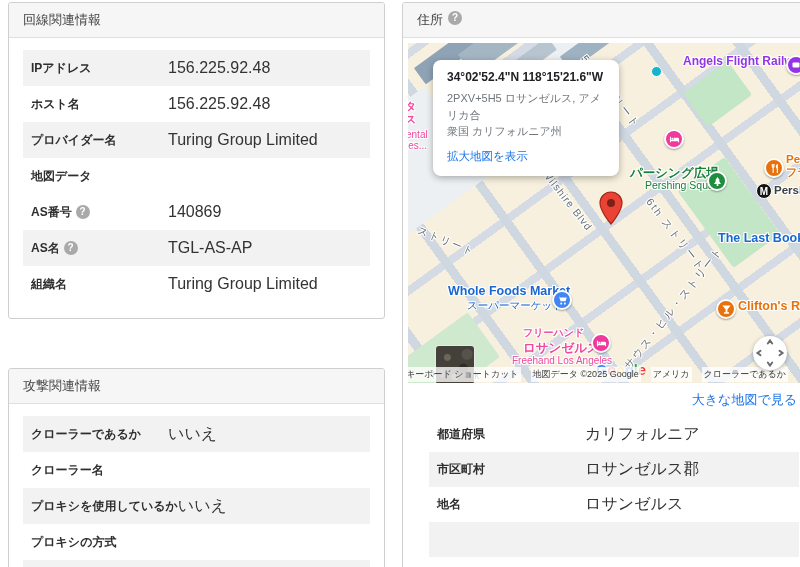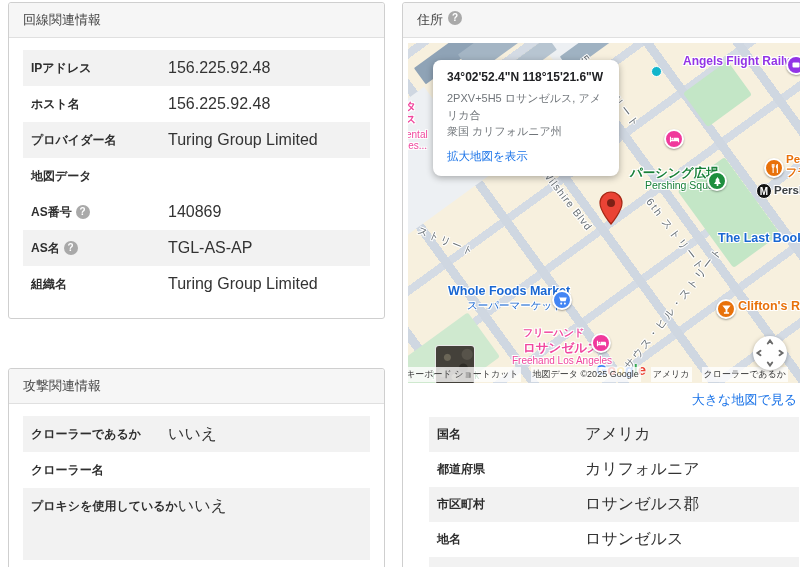--- a/index.html
+++ b/index.html
@@ -131,20 +131,24 @@
       <div class="ivalue">いいえ</div>
     </div>
     <div class="irow">
       <div class="ilabel">クローラー名</div>
       <div class="ivalue"></div>
     </div>
     <div class="irow alt">
       <div class="ilabel">プロキシを使用しているか</div>
       <div class="ivalue">いいえ</div>
     </div>
+    <div class="irow">
+      <div class="ilabel">プロキシの方式</div>
+      <div class="ivalue"></div>
+    </div>
     <div class="peek"></div>
   </div>
 </div>
 
 <div class="card" id="card-address">
   <div class="card-header">
     <span>住所</span>
     <span class="qicon">?</span>
   </div>
   <div class="card-body">
@@ -287,24 +291,20 @@
             </g>
           </svg>
       </div>
     </div>
 
     <div class="map-link">
       <a>大きな地図で見る</a>
     </div>
 
     <div class="addr-table">
-      <div class="irow alt">
-        <div class="ilabel">国名</div>
-        <div class="ivalue">アメリカ</div>
-      </div>
       <div class="irow">
         <div class="ilabel">都道府県</div>
         <div class="ivalue">カリフォルニア</div>
       </div>
       <div class="irow alt">
         <div class="ilabel">市区町村</div>
         <div class="ivalue">ロサンゼルス郡</div>
       </div>
       <div class="irow">
         <div class="ilabel">地名</div>

